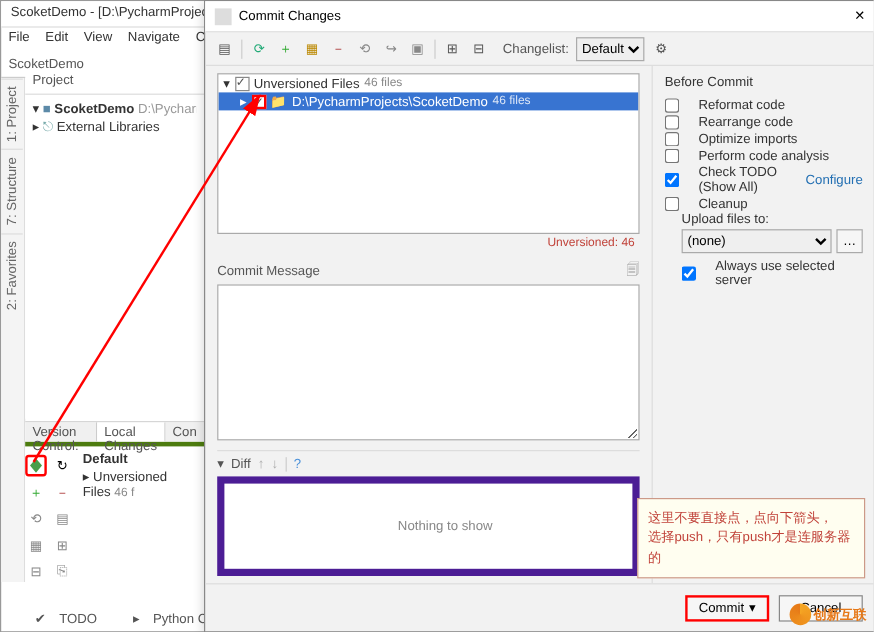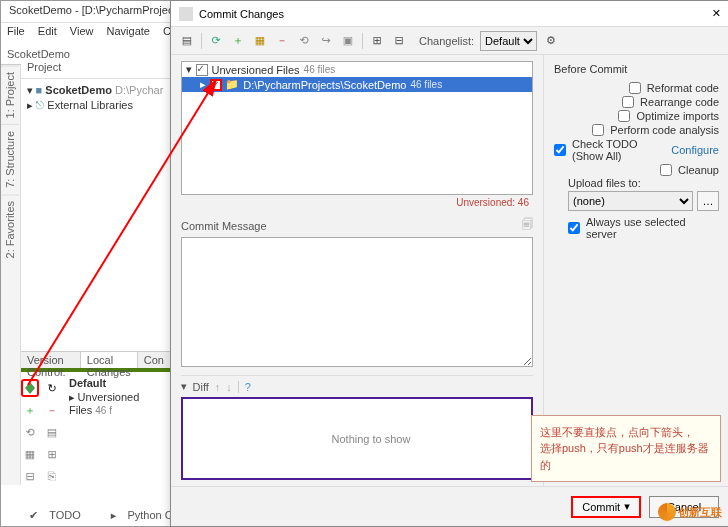--- a/index.html
+++ b/index.html
@@ -61,24 +61,24 @@
 .tree-sel .cb { border:2px solid red; }
 .cnt { color:#888; font-size:10px; }
 .tree-sel .cnt { color:#dbe6f7; }
 .unv-lbl { text-align:right; color:#c1433a; padding: 2px 4px; font-size:10px; }
 
 .cm-lbl { display:flex; justify-content:space-between; align-items:center; color:#555; margin-top:6px; }
 .cm-box { background:#fff; border:1px solid #aaa; height: 130px; margin-top:2px; }
 
 .diff-head { display:flex; align-items:center; gap:6px; color:#555; margin-top:8px; border-top:1px solid #ddd; padding-top:4px; }
 .diff-head .arr { color:#aaa; }
-.diff-body { background:#fff; border:2px solid #4c1d95; flex:1; margin-top:4px; display:flex; align-items:center; justify-content:center; color:#888; min-height: 60px; padding-left: 28px; }
+.diff-body { background:#fff; border:6px solid #4c1d95; flex:1; margin-top:4px; display:flex; align-items:center; justify-content:center; color:#888; min-height: 60px; padding-left: 28px; }
 
 .sec-h { color:#333; margin: 2px 0 6px; }
-.chk { display:flex; align-items:center; gap:6px; padding: 1px 0; color:#333;justify-content:flex-end; }
+.chk { display:flex; align-items:center; gap:16px; padding: 1px 0; color:#333; }
 .chk input { width:12px; height:12px; }
 .cfg { color:#2470b3; margin-left:4px; }
 .upl { display:flex; gap:4px; margin: 2px 0 4px; }
 .upl select { flex:1; height:20px; border:1px solid #aaa; }
 .upl button { width:22px; height:20px; border:1px solid #aaa; background:#f6f6f6; }
 
 .dlg-foot { position:absolute; bottom:0; left:0; right:0; height:40px; display:flex; align-items:center; justify-content:flex-end; padding: 0 10px; gap:8px; border-top:1px solid #ddd; }
 .btn { min-width:70px; height:22px; border:1px solid #888; background:#f6f6f6; padding:0 6px; display:inline-flex; align-items:center; justify-content:center; }
 .btn.primary { border:2px solid red; }
 

